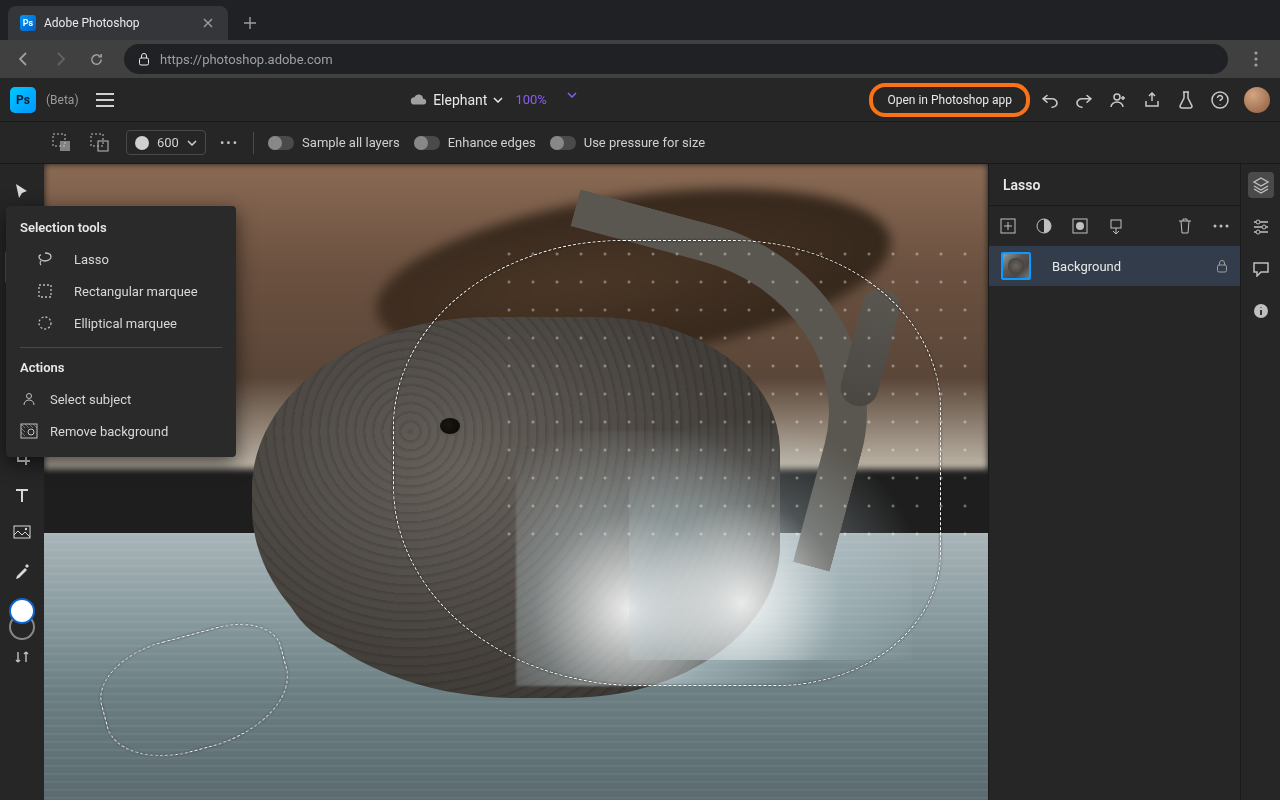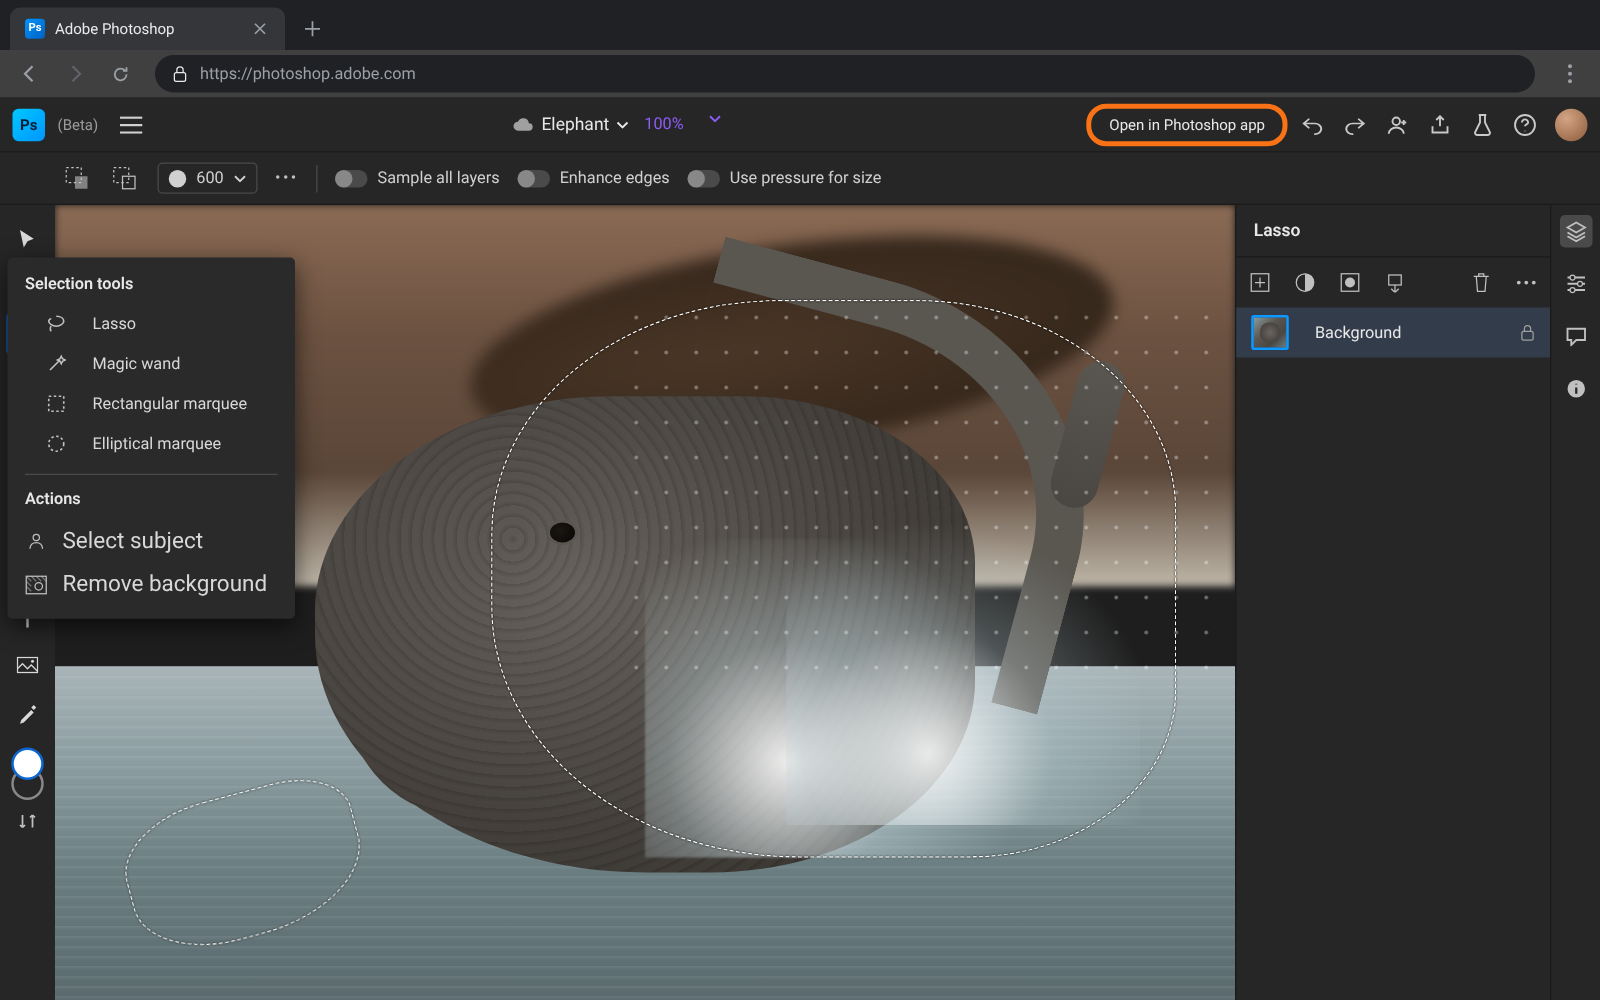--- a/index.html
+++ b/index.html
@@ -77,21 +77,21 @@
 .marquee.m1{ top:12%; left:37%; width:58%; height:70%; border-radius:42% 38% 30% 45%;}
 .marquee.m2{ bottom:8%; left:6%; width:20%; height:18%; border-radius:40% 30% 50% 40%; transform:rotate(-15deg);}
 
 
 .flyout { position:absolute; top:42px; left:6px; width:230px; background:#2a2a2a; border-radius:4px; box-shadow:0 6px 20px rgba(0,0,0,0.6); padding:10px 0; z-index:50; }
 .flyout-header { font-size:13px; font-weight:600; color:#e8e8e8; padding:4px 14px 8px; }
 .flyout-item { display:flex; align-items:center; gap:20px; padding:7px 14px 7px 30px; font-size:13px; color:#d8d8d8; cursor:pointer; position:relative;}
 .flyout-check { position:absolute; left:10px; color:#0d99ff; }
 .flyout-icon { width:18px; height:18px; display:flex; align-items:center; justify-content:center; color:#c0c0c0; }
 .flyout-divider { height:1px; background:#4a4a4a; margin:8px 14px; }
-.flyout-action { display:flex; align-items:center; gap:12px; padding:7px 14px; font-size:18px; color:#d8d8d8; cursor:pointer; }
+.flyout-action { display:flex; align-items:center; gap:12px; padding:7px 14px; font-size:13px; color:#d8d8d8; cursor:pointer; }
 
 
 .right-rail { width:40px; background:#262626; display:flex; flex-direction:column; align-items:center; padding-top:8px; gap:16px; border-left:1px solid #1a1a1a;}
 .rail-icon { width:26px; height:26px; display:flex; align-items:center; justify-content:center; color:#c0c0c0; cursor:pointer; border-radius:4px;}
 .rail-icon.active { background:#4a4a4a; }
 
 .layers-panel { width:252px; background:#262626; display:flex; flex-direction:column; border-left:1px solid #1a1a1a;}
 .layers-header { height:42px; display:flex; align-items:center; padding:0 14px; font-size:14px; font-weight:600; color:#e8e8e8; border-bottom:1px solid #1a1a1a;}
 .layers-toolbar { height:40px; display:flex; align-items:center; padding:0 10px; gap:18px; color:#c0c0c0;}
 .layers-toolbar .spacer{flex:1;}
@@ -342,28 +342,20 @@
 
     <div class="flyout">
       <div class="flyout-header">Selection tools</div>
       <div class="flyout-item">
         <span class="flyout-icon">
             <svg width="16" height="16" viewBox="0 0 16 16">
               <path d="M8 2c4 0 6 2 6 4s-3 4-6 4-6-2-6-4c0-1 1-2 2-2M4 10c-1 1-1 3 0 4" stroke="currentColor" fill="none" stroke-width="1.3"></path>
             </svg>
           </span>
         <span>Lasso</span>
-      </div>
-      <div class="flyout-item">
-        <span class="flyout-icon">
-            <svg width="16" height="16" viewBox="0 0 16 16">
-              <path d="M3 13L11 5M12 2l1 2 2 1-2 1-1 2-1-2-2-1 2-1z" stroke="currentColor" fill="none" stroke-width="1.3"></path>
-            </svg>
-          </span>
-        <span>Magic wand</span>
       </div>
       <div class="flyout-item">
         <span class="flyout-icon">
             <svg width="16" height="16" viewBox="0 0 16 16">
               <rect x="2" y="2" width="12" height="12" stroke="currentColor" fill="none" stroke-dasharray="2 2" stroke-width="1.3"></rect>
             </svg>
           </span>
         <span>Rectangular marquee</span>
       </div>
       <div class="flyout-item">

